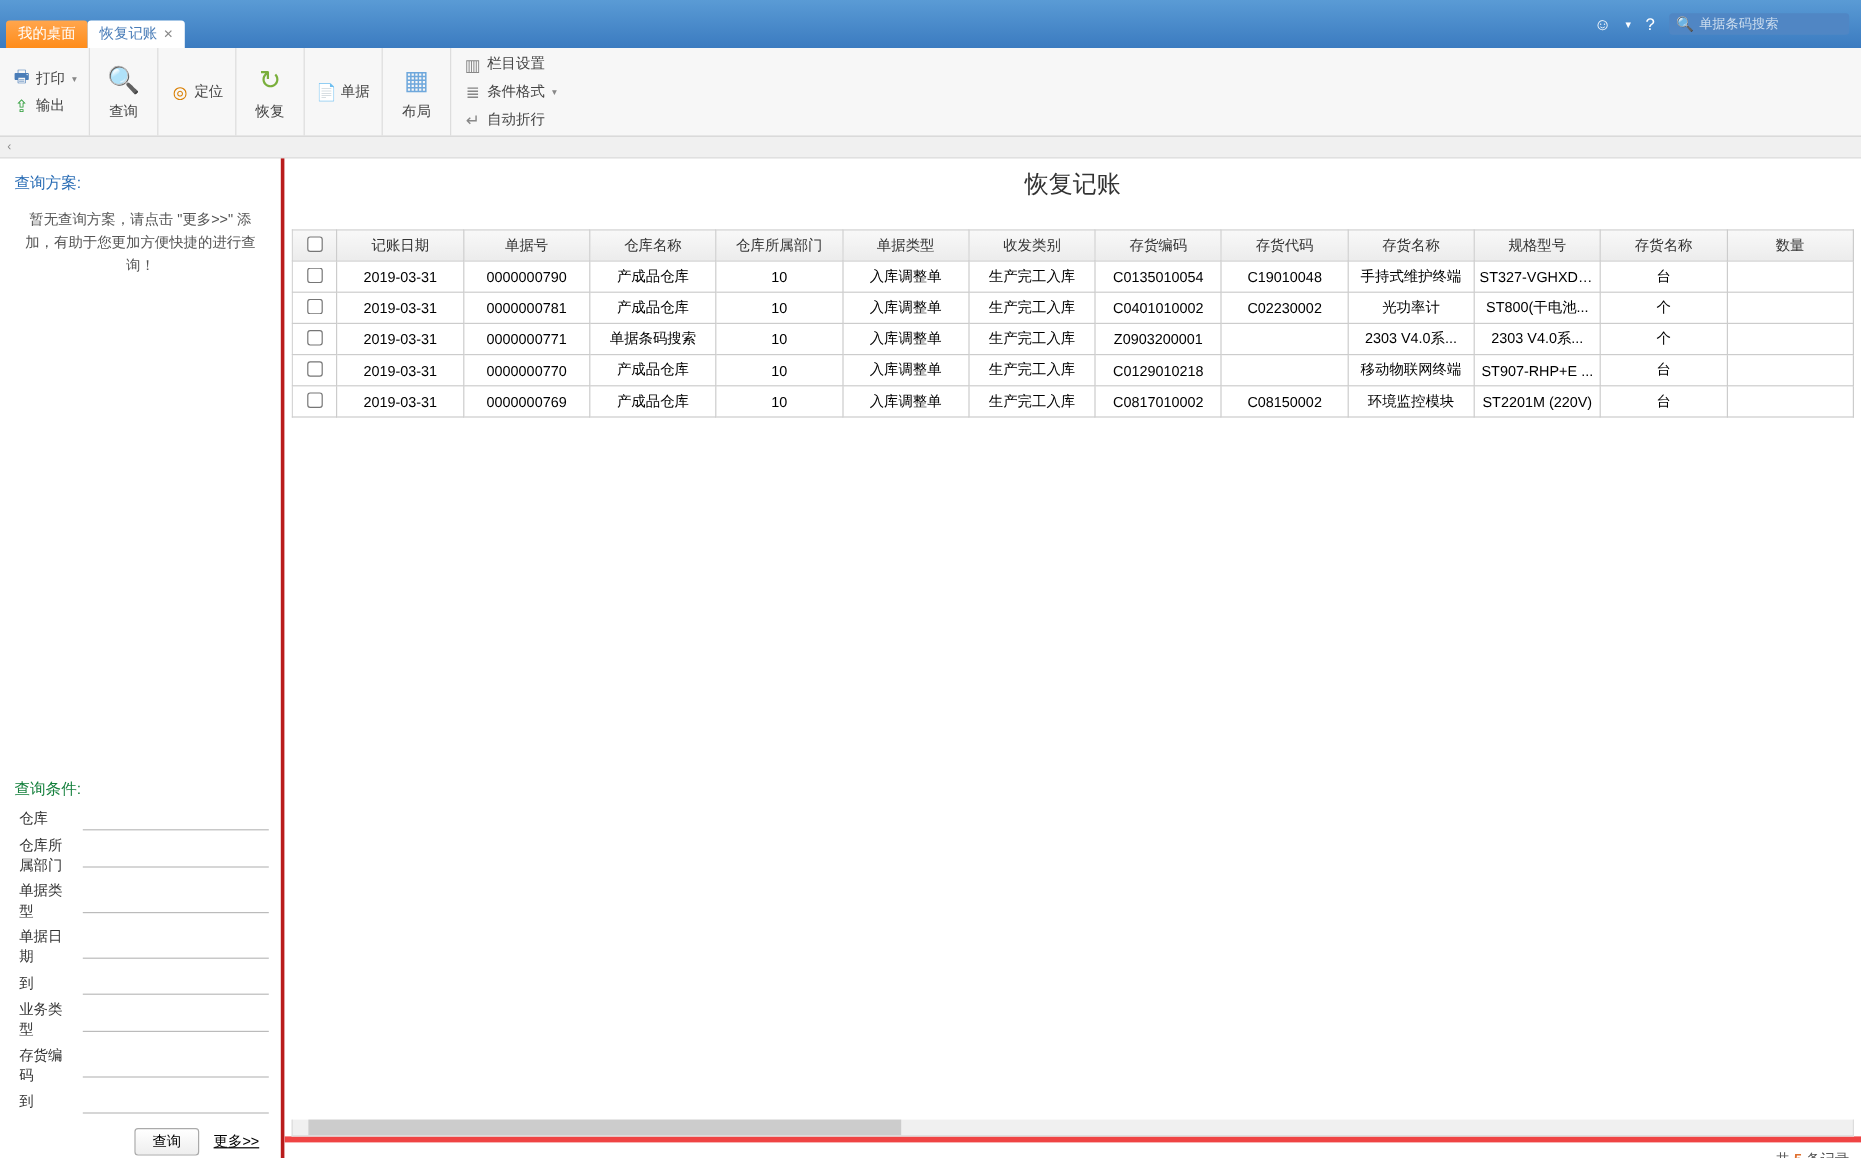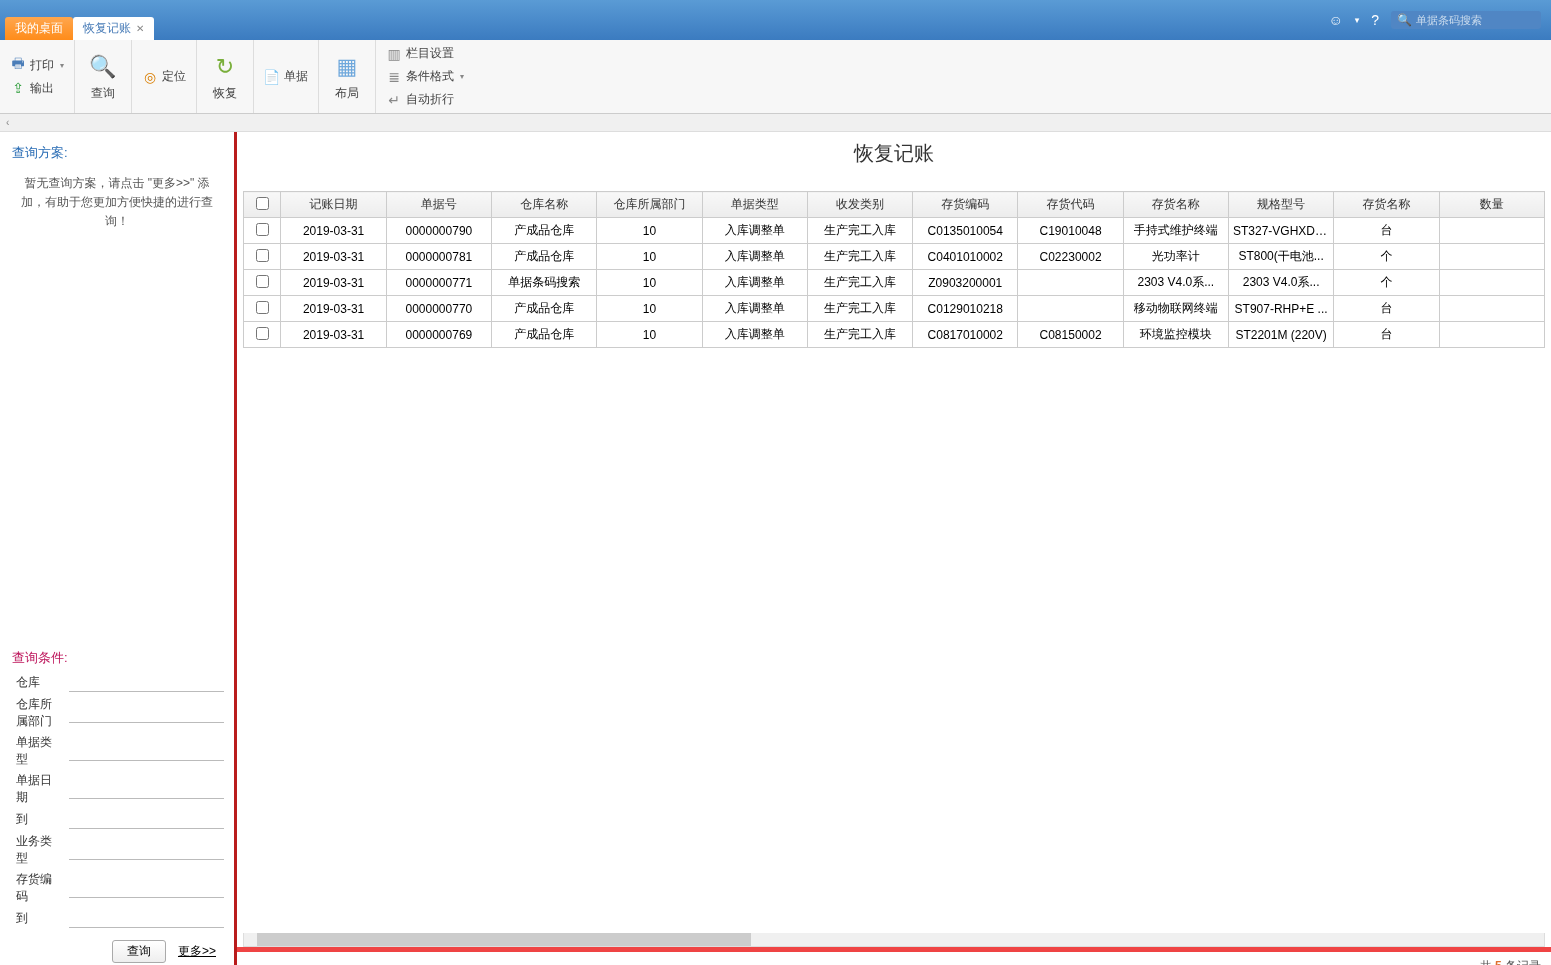--- a/index.html
+++ b/index.html
@@ -30,21 +30,21 @@
 
 
 .collapse-bar { height: 18px; background: #f0f0f0; border-bottom: 1px solid #ddd; display: flex; align-items: center; padding-left: 6px; color: #888; cursor: pointer; font-size: 10px; }
 
 
 .main { display: flex; height: calc(100vh - 24px - 74px - 18px); }
 .sidebar { width: 237px; border-right: 3px solid #b91c1c; display: flex; flex-direction: column; padding: 8px 4px; }
 .side-title { color: #2a6db5; font-size: 13px; padding: 4px 8px; }
 .side-msg { color: #555; font-size: 12px; line-height: 1.6; padding: 8px 10px; text-align: center; }
 .side-spacer { flex: 1; }
-.cond-label { color: #be185d; font-size: 13px; padding: 4px 8px; }
+.cond-label { color: #15803d; font-size: 13px; padding: 4px 8px; }
 .cond-row { display: flex; align-items: center; padding: 2px 6px 2px 12px; gap: 6px; }
 .cond-row .lbl { width: 78px; color: #333; font-size: 12px; }
 .cond-row .inp { flex: 1; border: none; border-bottom: 1px solid #bbb; padding: 2px 0; font-size: 12px; background: transparent; outline: none; }
 .side-footer { display: flex; justify-content: flex-end; align-items: center; gap: 12px; padding: 10px 14px; }
 .btn-query { padding: 2px 14px; border: 1px solid #aaa; background: linear-gradient(#fff,#eee); border-radius: 3px; cursor: pointer; font-size: 12px; }
 .more-link { color: #000000; text-decoration: underline; cursor: pointer; font-size: 12px; }
 
 
 .content { flex: 1; display: flex; flex-direction: column; overflow: hidden; }
 .page-title { text-align: center; font-size: 20px; color: #333; padding: 8px 0; font-weight: normal; }

